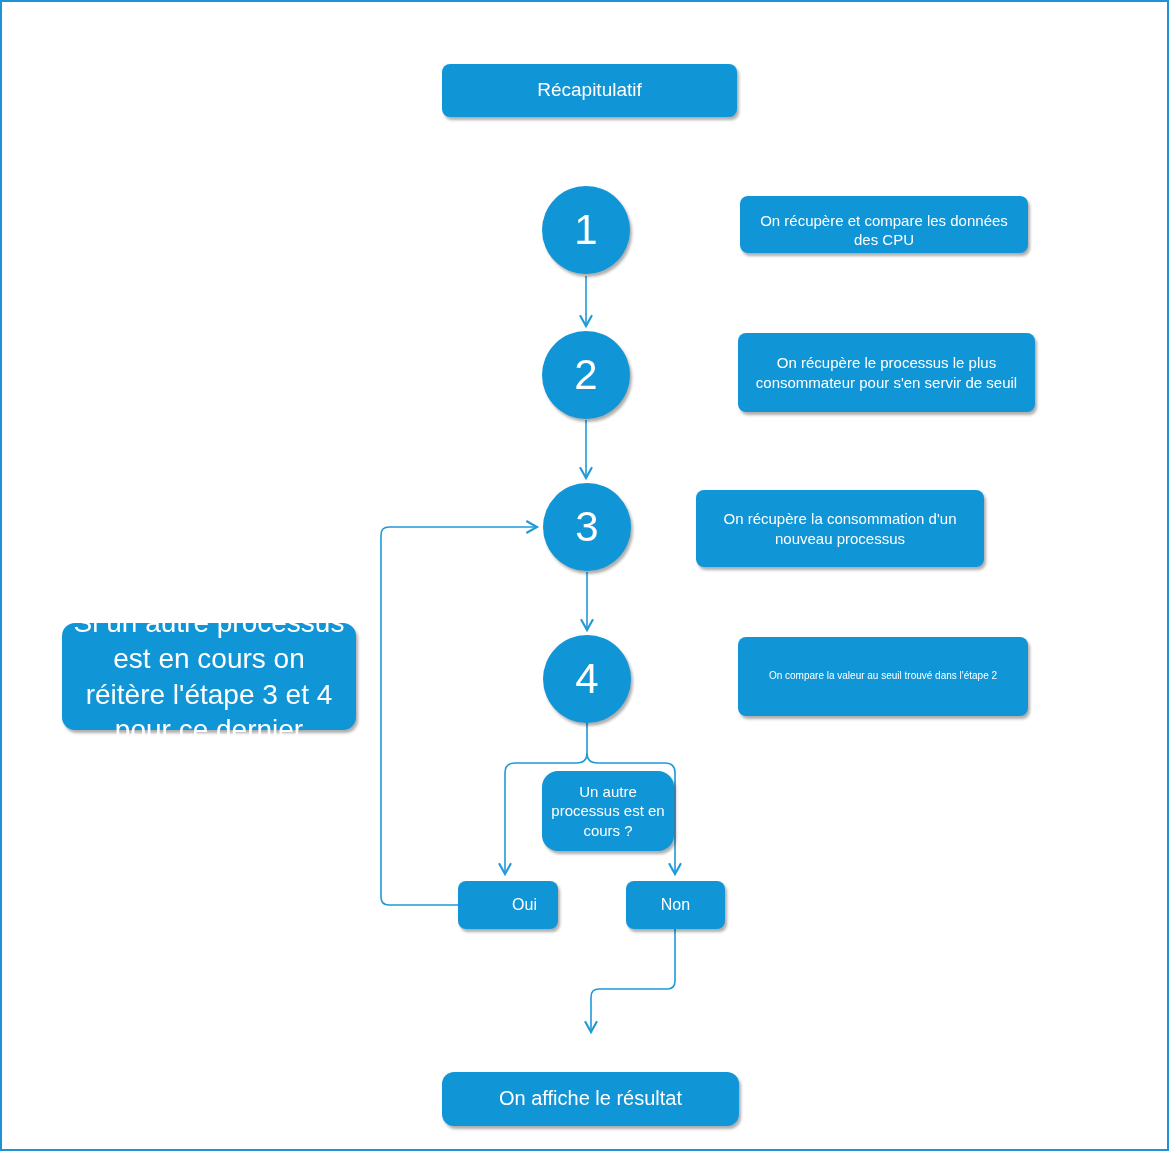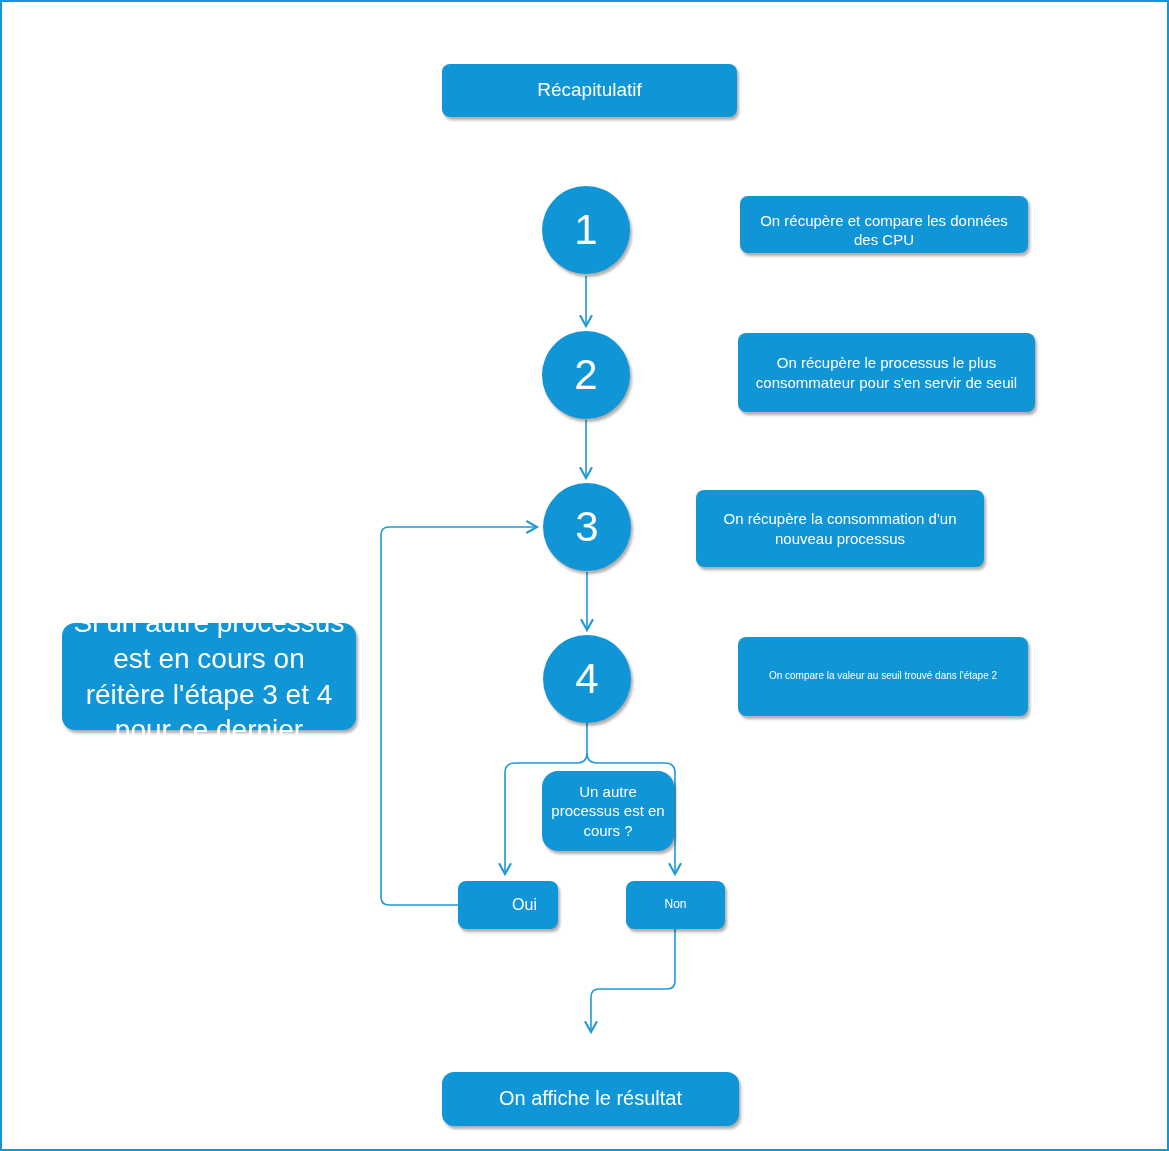--- a/index.html
+++ b/index.html
@@ -30,21 +30,21 @@
   .c2{left:542px;top:331px;width:88px;height:88px;}
   .c3{left:543px;top:483px;width:88px;height:88px;}
   .c4{left:543px;top:635px;width:88px;height:88px;}
   .b1{left:740px;top:196px;width:288px;height:57px;font-size:15px;padding:4px 14px;align-items:flex-end;}
   .b2{left:738px;top:333px;width:297px;height:79px;font-size:15px;padding:4px 14px;justify-content:center;}
   .b3{left:696px;top:490px;width:288px;height:77px;font-size:15px;padding:4px 14px;}
   .b4{left:738px;top:637px;width:290px;height:79px;font-size:10px;padding:16px 14px;}
   .note-box{left:62px;top:623px;width:294px;height:107px;font-size:28px;border-radius:13px;padding:4px 10px;}
   .decision-box{left:527px;top:771px;width:132px;height:80px;font-size:15px;border-radius:16px;padding:4px 8px;margin-left:15px;}
   .oui-box{left:458px;top:881px;width:100px;height:48px;font-size:16px;padding-left:33px;}
-  .non-box{left:626px;top:881px;width:99px;height:48px;font-size:12px;}
+  .non-box{left:626px;top:881px;width:99px;height:48px;font-size:16px;}
   .result-box{left:442px;top:1040px;width:297px;height:54px;font-size:20px;border-radius:12px;margin-top:32px;}
   .wires path{fill:none;stroke:var(--connector,#1f9ad7);stroke-width:1.6px;}
 </style>
 </head>
 <body>
 
 <svg class="wires" width="1169" height="1151" viewBox="0 0 1169 1151" xmlns="http://www.w3.org/2000/svg">
   <defs>
     <marker id="arrowhead" viewBox="0 0 12 12" refX="10" refY="6" markerWidth="10" markerHeight="10" orient="auto-start-reverse">
       <path class="ah" d="M2,1.5 L10,6 L2,10.5" fill="none" stroke="#1f9ad7" stroke-width="1.6"></path>

